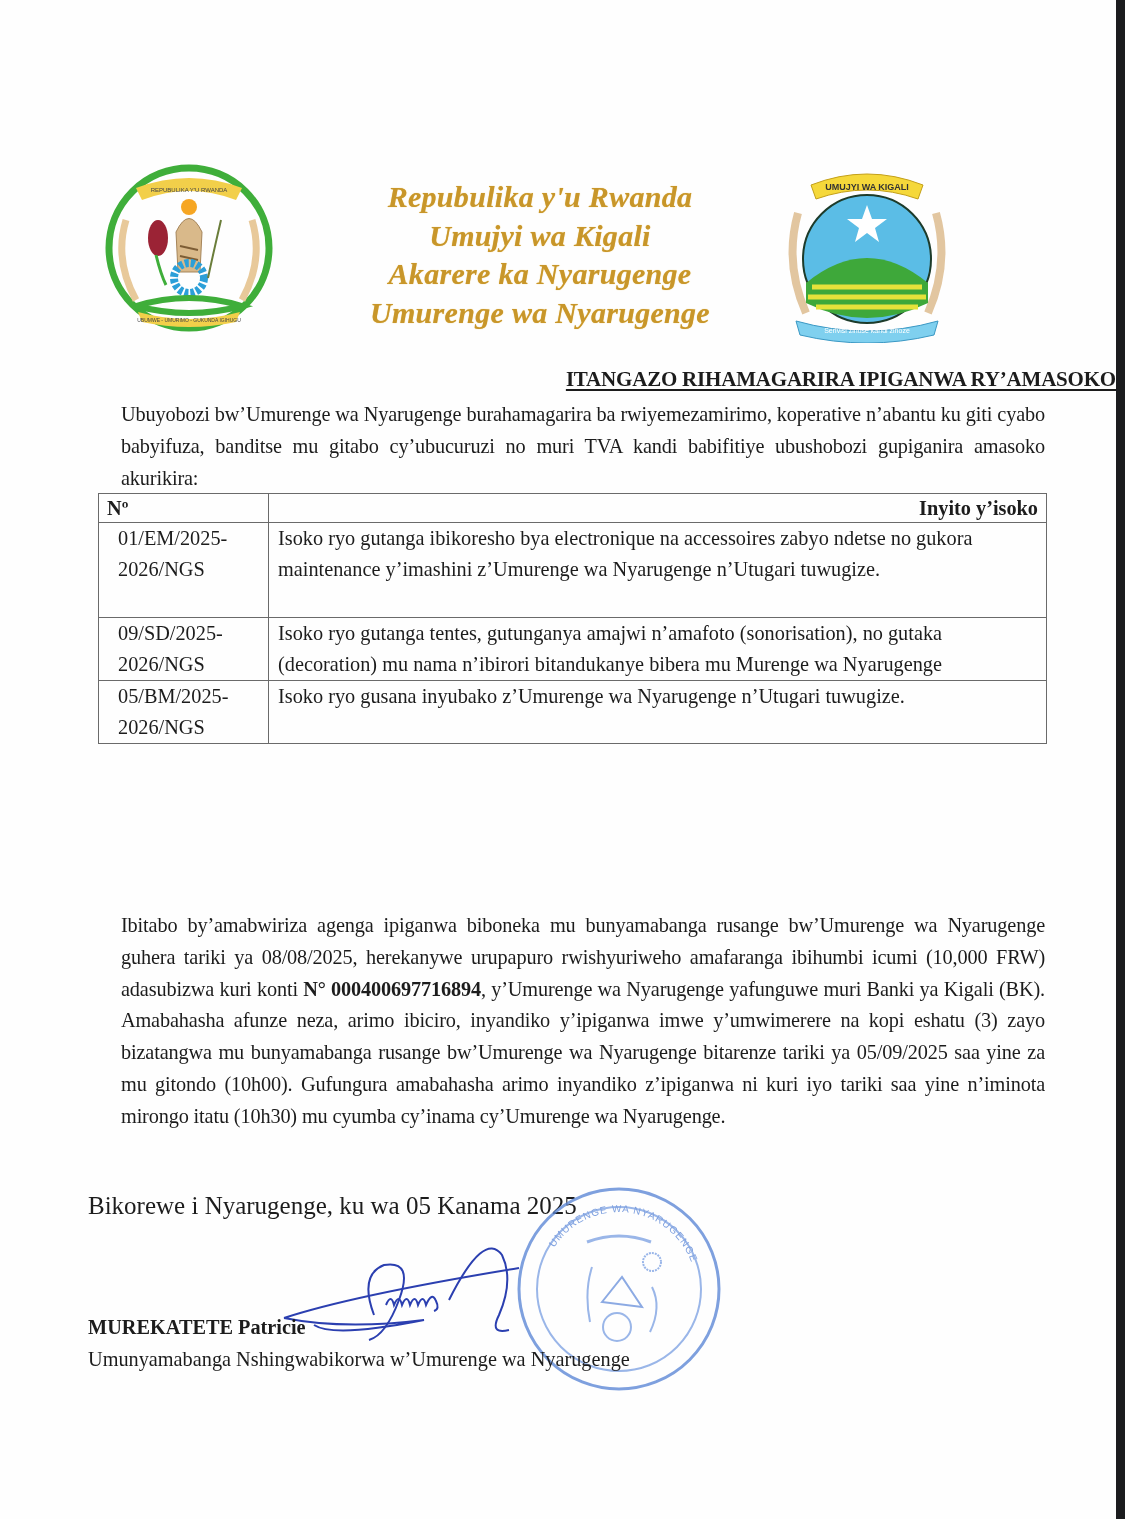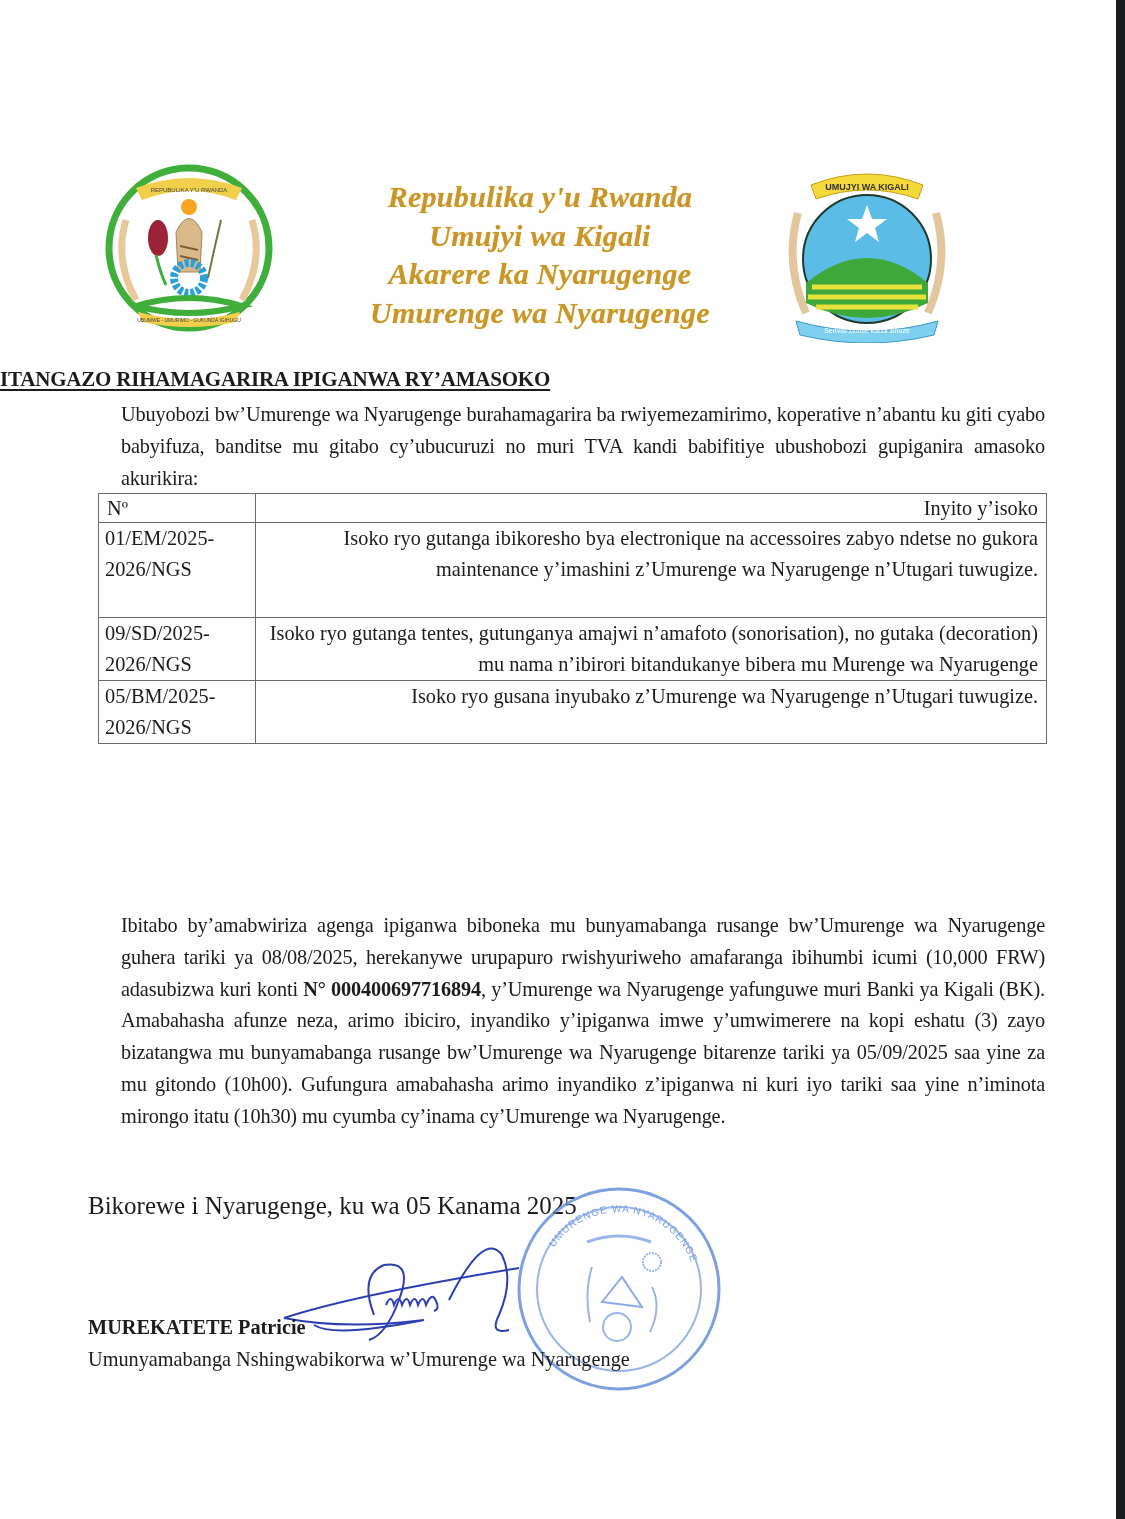--- a/index.html
+++ b/index.html
@@ -10,37 +10,37 @@
 
   .logo-left { position:absolute; left:96px; top:160px; width:186px; height:180px; }
   .logo-right { position:absolute; left:776px; top:163px; width:182px; height:180px; }
 
   .letterhead { position:absolute; left:330px; top:178px; width:420px; text-align:center;
                 font-family:"Liberation Serif","DejaVu Serif",serif; font-style:italic; font-weight:bold;
                 color:#c8962a; font-size:30px; line-height:38.5px; letter-spacing:0.3px;
                 text-shadow:0 0 1px #e7bf5c; }
   .letterhead div { white-space:nowrap; }
 
-  .title { position:absolute; left:0; width:1116px; top:367px; text-align:left;
+  .title { position:absolute; left:0; width:1116px; top:367px; text-align:right;
            font-weight:bold; font-size:21px; text-decoration:underline; text-underline-offset:3px;
            letter-spacing:-0.2px; }
 
   .para { position:absolute; left:88px; width:924px; font-size:20.3px; line-height:31.8px;
           text-align:justify; letter-spacing:-0.15px;margin-left:33px; }
   .para.intro { top:399px; }
   .para.body { top:910px; }
   .para b { font-weight:bold; }
 
   table.lots { position:absolute; left:98px; top:493px; width:949px; border-collapse:collapse;
                font-size:20.3px; line-height:31px; }
   table.lots th, table.lots td { border:1px solid #6a6a6a; vertical-align:top; padding:0 8px; text-align:left; }
-  table.lots th { font-weight:normal; height:28px; line-height:28px; }
+  table.lots th { font-weight:bold; height:28px; line-height:28px; }
   table.lots th.h2 { text-align:right; }
-  table.lots td.num { width:142px; padding-left:6px; }
-  table.lots td.desc { padding-left:9px;text-align:right; }
+  table.lots td.num { width:142px; padding-left:19px; }
+  table.lots td.desc { padding-left:9px; }
 
   .date-line { position:absolute; left:88px; top:1192px; font-size:25px; }
   .signer { position:absolute; left:88px; top:1316px; font-size:20.3px; font-weight:bold; }
   .signer-title { position:absolute; left:88px; top:1348px; font-size:20.3px; white-space:nowrap;text-align:right; }
 
   .stamp { position:absolute; left:512px; top:1182px; width:215px; height:215px; opacity:0.78; }
   .signature { position:absolute; left:274px; top:1240px; width:260px; height:110px; }
 </style>
 </head>
 <body>

